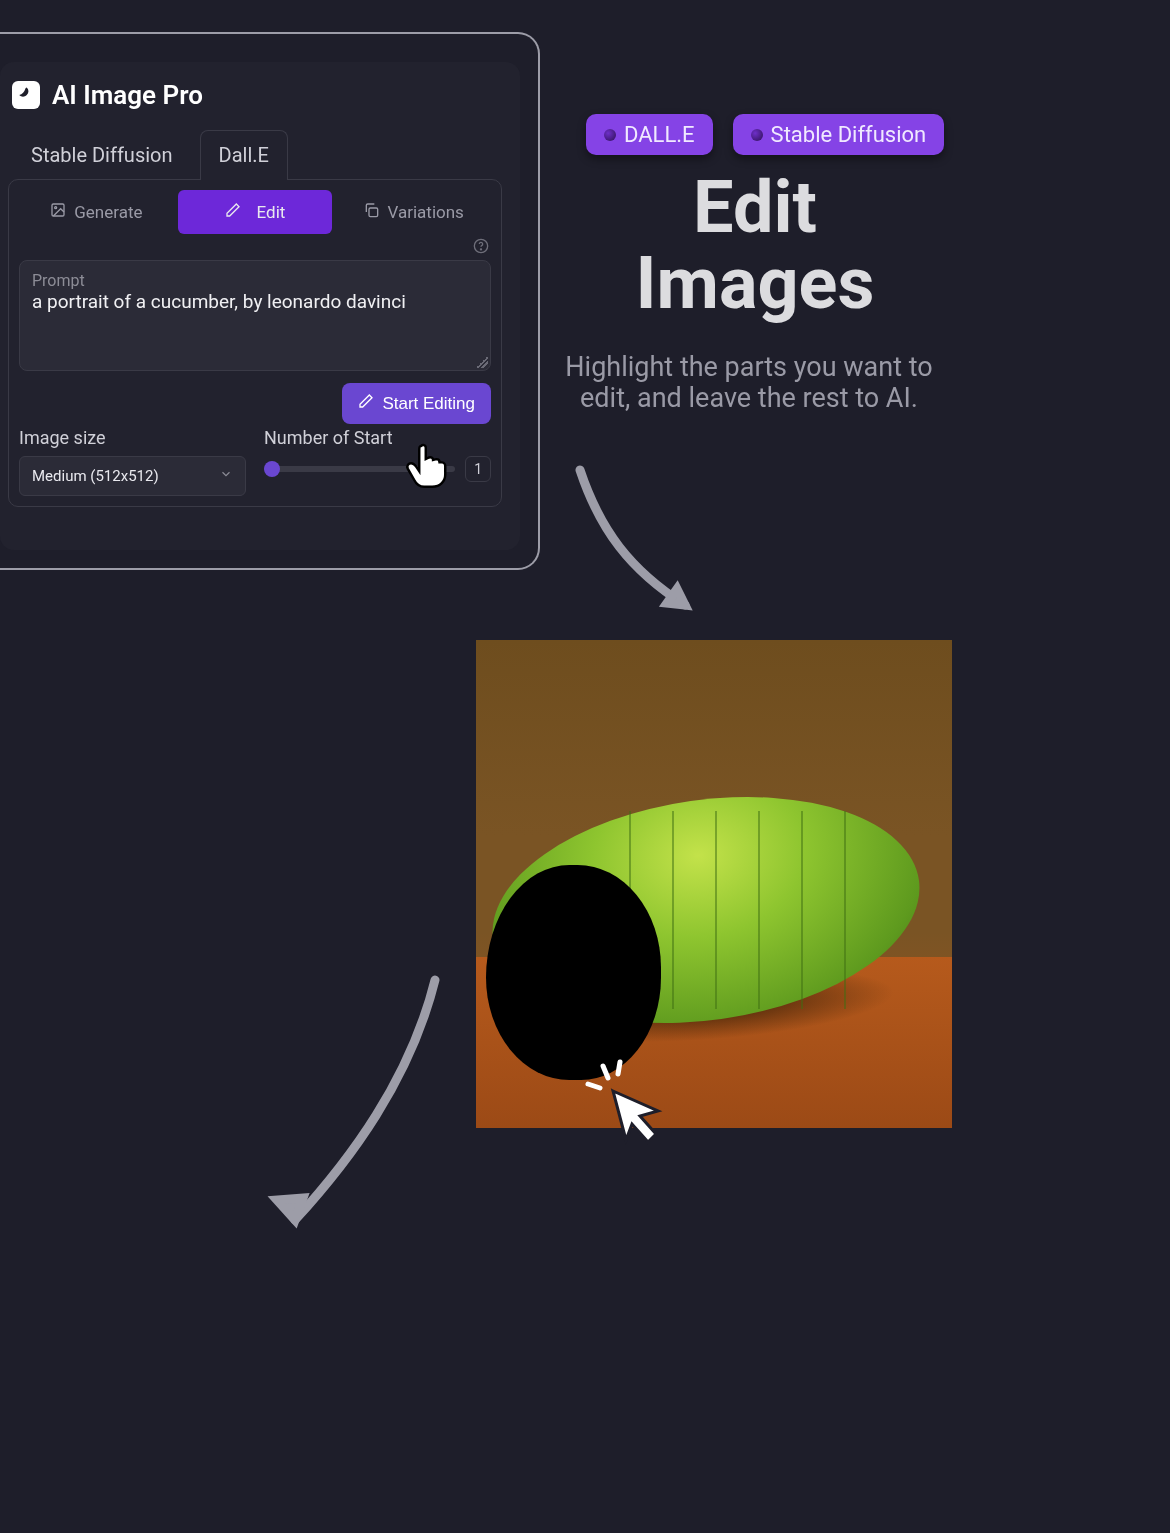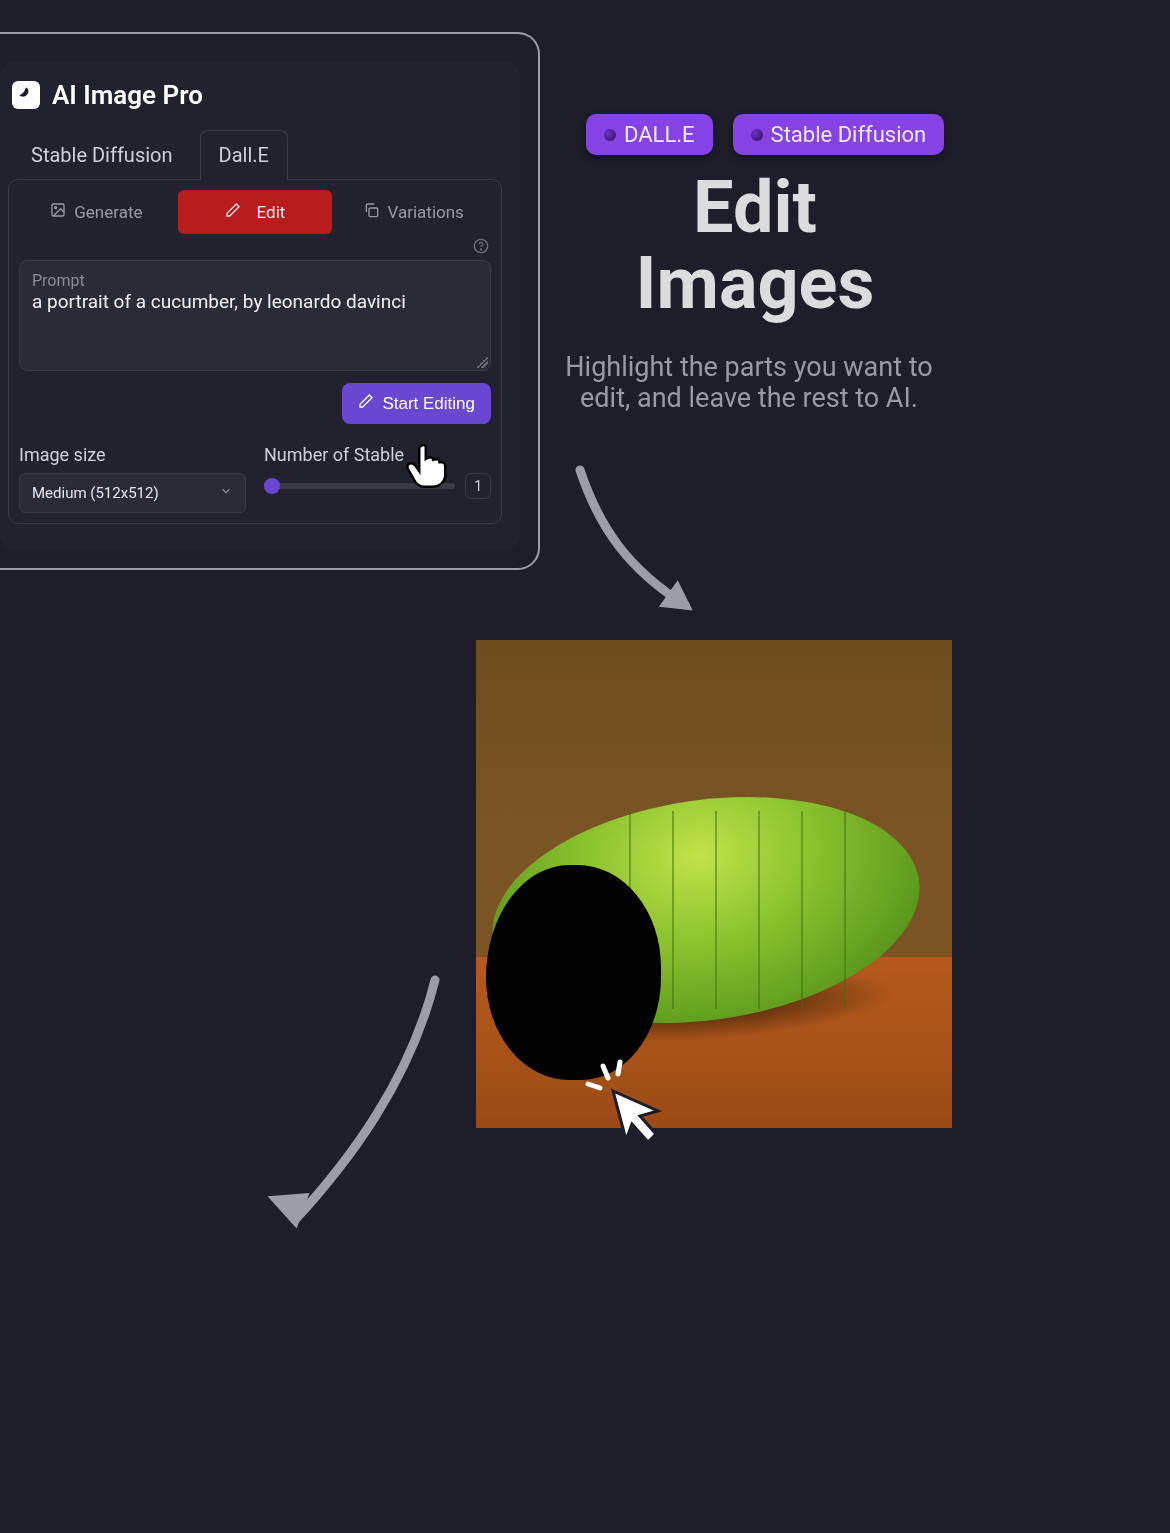--- a/index.html
+++ b/index.html
@@ -46,21 +46,21 @@
 .tool-area{
   border:1px solid #3a3a46; border-radius:10px; margin-top:-1px;
   padding:10px; background:#22222e;
 }
 .mode-tabs{ display:flex; gap:4px; }
 .mode-tab{
   flex:1; display:flex; align-items:center; justify-content:center; gap:8px;
   padding:12px 0; font-size:17px; color:#9a9aa6; cursor:pointer;
   border-radius:6px;
 }
-.mode-tab.active{ background:#b91c1c; color:#e8e8ee;gap:16px; }
+.mode-tab.active{ background:#6d28d9; color:#e8e8ee;gap:16px; }
 .mode-tab svg{ width:16px; height:16px; }
 .help-row{ display:flex; justify-content:flex-end; padding:4px 2px 0 0;}
 .help-icon{ width:16px; height:16px; color:#6f6f7a; }
 .prompt-box{
   background:#2b2b37; border:1px solid #3a3a46; border-radius:8px;
   padding:10px 12px 30px 12px; margin-top:2px; position:relative;
 }
 .prompt-label{ font-size:16px; color:#8c8c96; }
 .prompt-text{
   width:100%; background:transparent; border:none; resize:none;
@@ -71,21 +71,21 @@
   position:absolute; right:2px; bottom:2px; width:12px; height:12px;
   background:linear-gradient(135deg,transparent 50%,#6a6a76 50%,#6a6a76 60%,transparent 60%,transparent 70%,#6a6a76 70%,#6a6a76 80%,transparent 80%);
 }
 .action-row{ display:flex; justify-content:flex-end; margin-top:12px;}
 .start-btn{
   display:flex; align-items:center; gap:8px;
   background:#6a47d1; color:#fff; font-size:17px; font-weight:500;
   padding:10px 16px; border:none; border-radius:8px; cursor:pointer;
 }
 .start-btn svg{ width:16px; height:16px; }
-.controls-row{ display:flex; gap:18px; margin-top:20px; align-items:flex-start; }
+.controls-row{ display:flex; gap:18px; margin-top:3px; align-items:flex-start; }
 .ctrl-col{ flex:1; }
 .ctrl-label{ font-size:18px; color:#d0d0d8; margin-bottom:8px; display:block;}
 .select-box{
   background:#2b2b37; border:1px solid #3a3a46; border-radius:6px;
   padding:10px 12px; display:flex; align-items:center; justify-content:space-between;
   color:#e8e8ee; font-size:15px; cursor:pointer;
 }
 .select-box svg{ width:14px; height:14px; color:#8c8c96;}
 .slider-row{ display:flex; align-items:center; gap:10px; margin-top:4px;}
 .slider-track{
@@ -252,21 +252,21 @@
           <div class="select-box">
             <span>Medium (512x512)</span>
             <span>
               <svg viewBox="0 0 24 24" fill="none" stroke="currentColor" stroke-width="2">
                   <path d="M6 9l6 6 6-6"></path>
                 </svg>
             </span>
           </div>
         </div>
         <div class="ctrl-col">
-          <span class="ctrl-label">Number of Stable</span>
+          <span class="ctrl-label">Number of Start</span>
           <div class="slider-row">
             <div class="slider-track">
               <div class="slider-thumb"></div>
             </div>
             <div class="slider-value">1</div>
           </div>
         </div>
       </div>
 
     </div>

